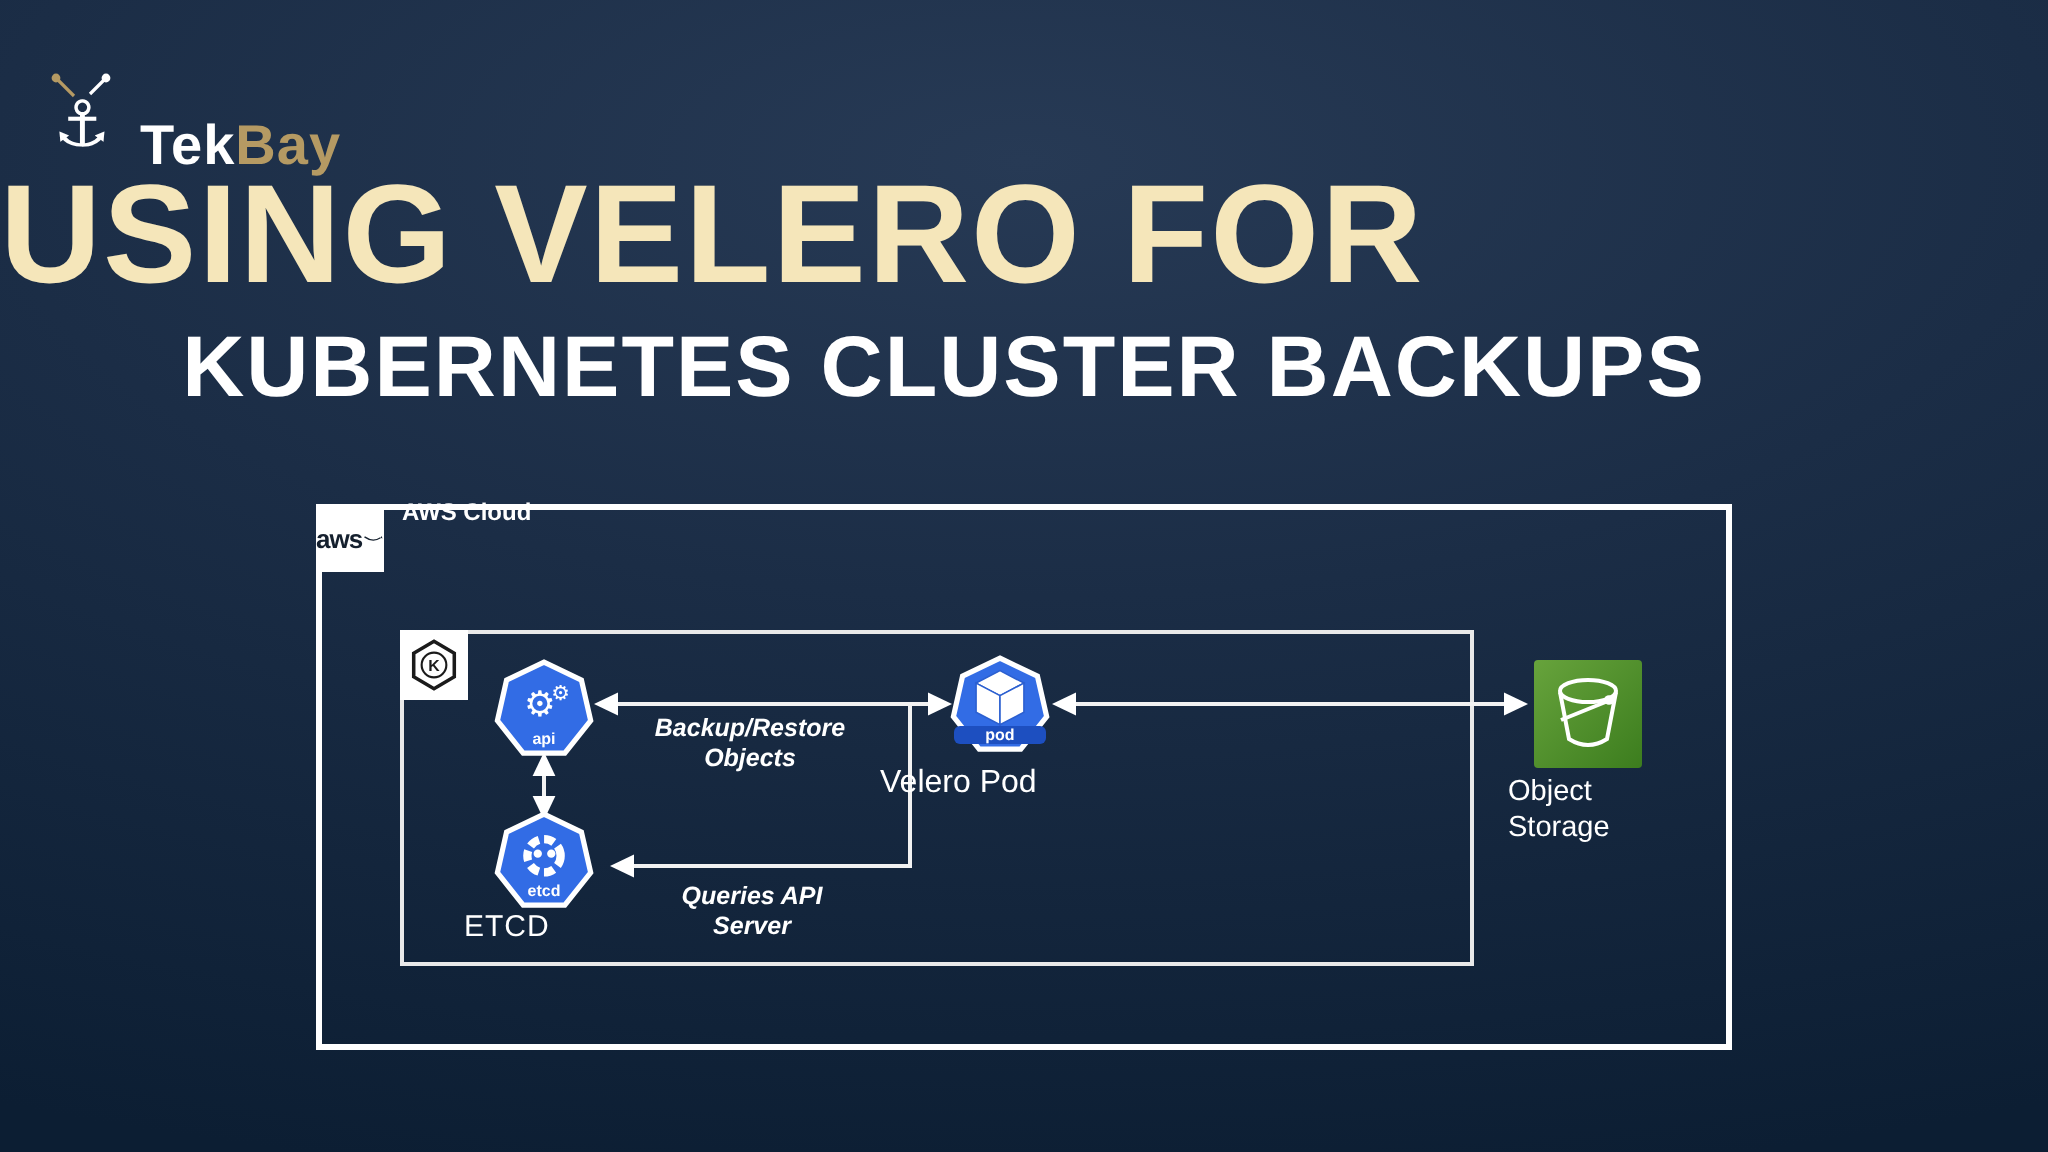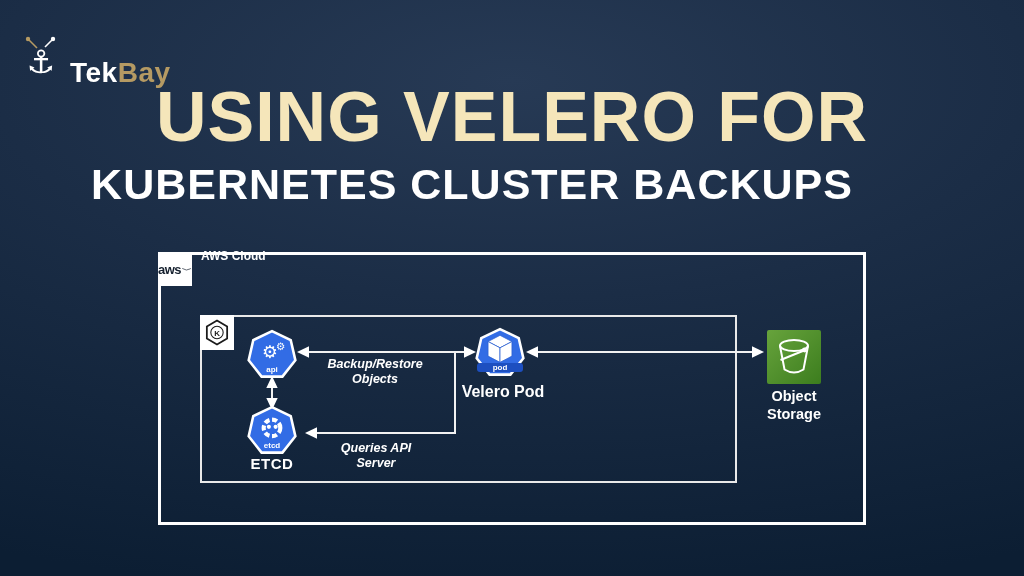--- a/index.html
+++ b/index.html
@@ -9,21 +9,21 @@
        background:radial-gradient(ellipse 120% 90% at 50% 14%, #273a55 0%, #1b2d46 42%, #0c1e33 100%);}
 
   
   .brand{position:absolute;left:22px;top:24px;display:flex;align-items:center;gap:8px;}
   .brand-icon{width:40px;height:42px;position:relative;}
   .brand-text{font-size:28px;font-weight:bold;letter-spacing:.5px;margin-top:33px;}
   .brand-text .tek{color:#ffffff;}
   .brand-text .bay{color:#b59a63;}
 
   
-  .title{position:absolute;left:0;top:82px;width:1024px;text-align:center;
+  .title{position:absolute;left:0;top:82px;width:1024px;text-align:left;
          font-size:70px;font-weight:bold;line-height:1.0;letter-spacing:1px;color:#f5e6ba;}
   .subtitle{position:absolute;left:0;top:160px;width:944px;text-align:center;
          font-size:43px;font-weight:bold;letter-spacing:1px;color:#ffffff;}
 
   
   .awsbox{position:absolute;left:158px;top:252px;width:708px;height:273px;
           border:3px solid #ffffff;box-sizing:border-box;}
   .k8sbox{position:absolute;left:200px;top:315px;width:537px;height:168px;
           border:2px solid #e9e9e9;box-sizing:border-box;}
   .aws-badge{position:absolute;left:158px;top:252px;width:34px;height:34px;background:#ffffff;
@@ -37,21 +37,21 @@
   .arrows{position:absolute;left:0;top:0;z-index:4;}
   .arrows line,.arrows polyline{stroke:#f2f2f2;stroke-width:2;fill:none;}
   .arrows polygon{fill:#ffffff;}
 
   
   .hep{position:absolute;width:52px;height:52px;z-index:5;}
   .hep svg{position:absolute;left:0;top:0;width:52px;height:52px;}
   .hep-badge{position:absolute;left:0;right:0;bottom:7px;text-align:center;
              font-size:8px;font-weight:bold;color:#ffffff;line-height:8px;}
   .hep-badge.pill span{background:#1d4fc0;border-radius:3px;padding:0 16px;}
-  .node-label{position:absolute;color:#ffffff;text-align:center;z-index:5;font-weight:bold;}
+  .node-label{position:absolute;color:#ffffff;text-align:left;z-index:5;font-weight:normal;}
   .label-velero{left:440px;top:383px;width:126px;font-size:16px;}
   .label-etcd{left:232px;top:455px;width:80px;font-size:15px;letter-spacing:.5px;}
   .label-storage{left:754px;top:387px;width:80px;font-size:14.5px;line-height:18px;}
   .s3{position:absolute;left:767px;top:330px;width:54px;height:54px;z-index:5;}
 
   
   .edge-label{position:absolute;color:#ffffff;font-size:12.5px;font-style:italic;font-weight:bold;
               text-align:center;line-height:15px;z-index:6;}
   .el-backup{left:300px;top:357px;width:150px;}
   .el-queries{left:301px;top:441px;width:150px;}

